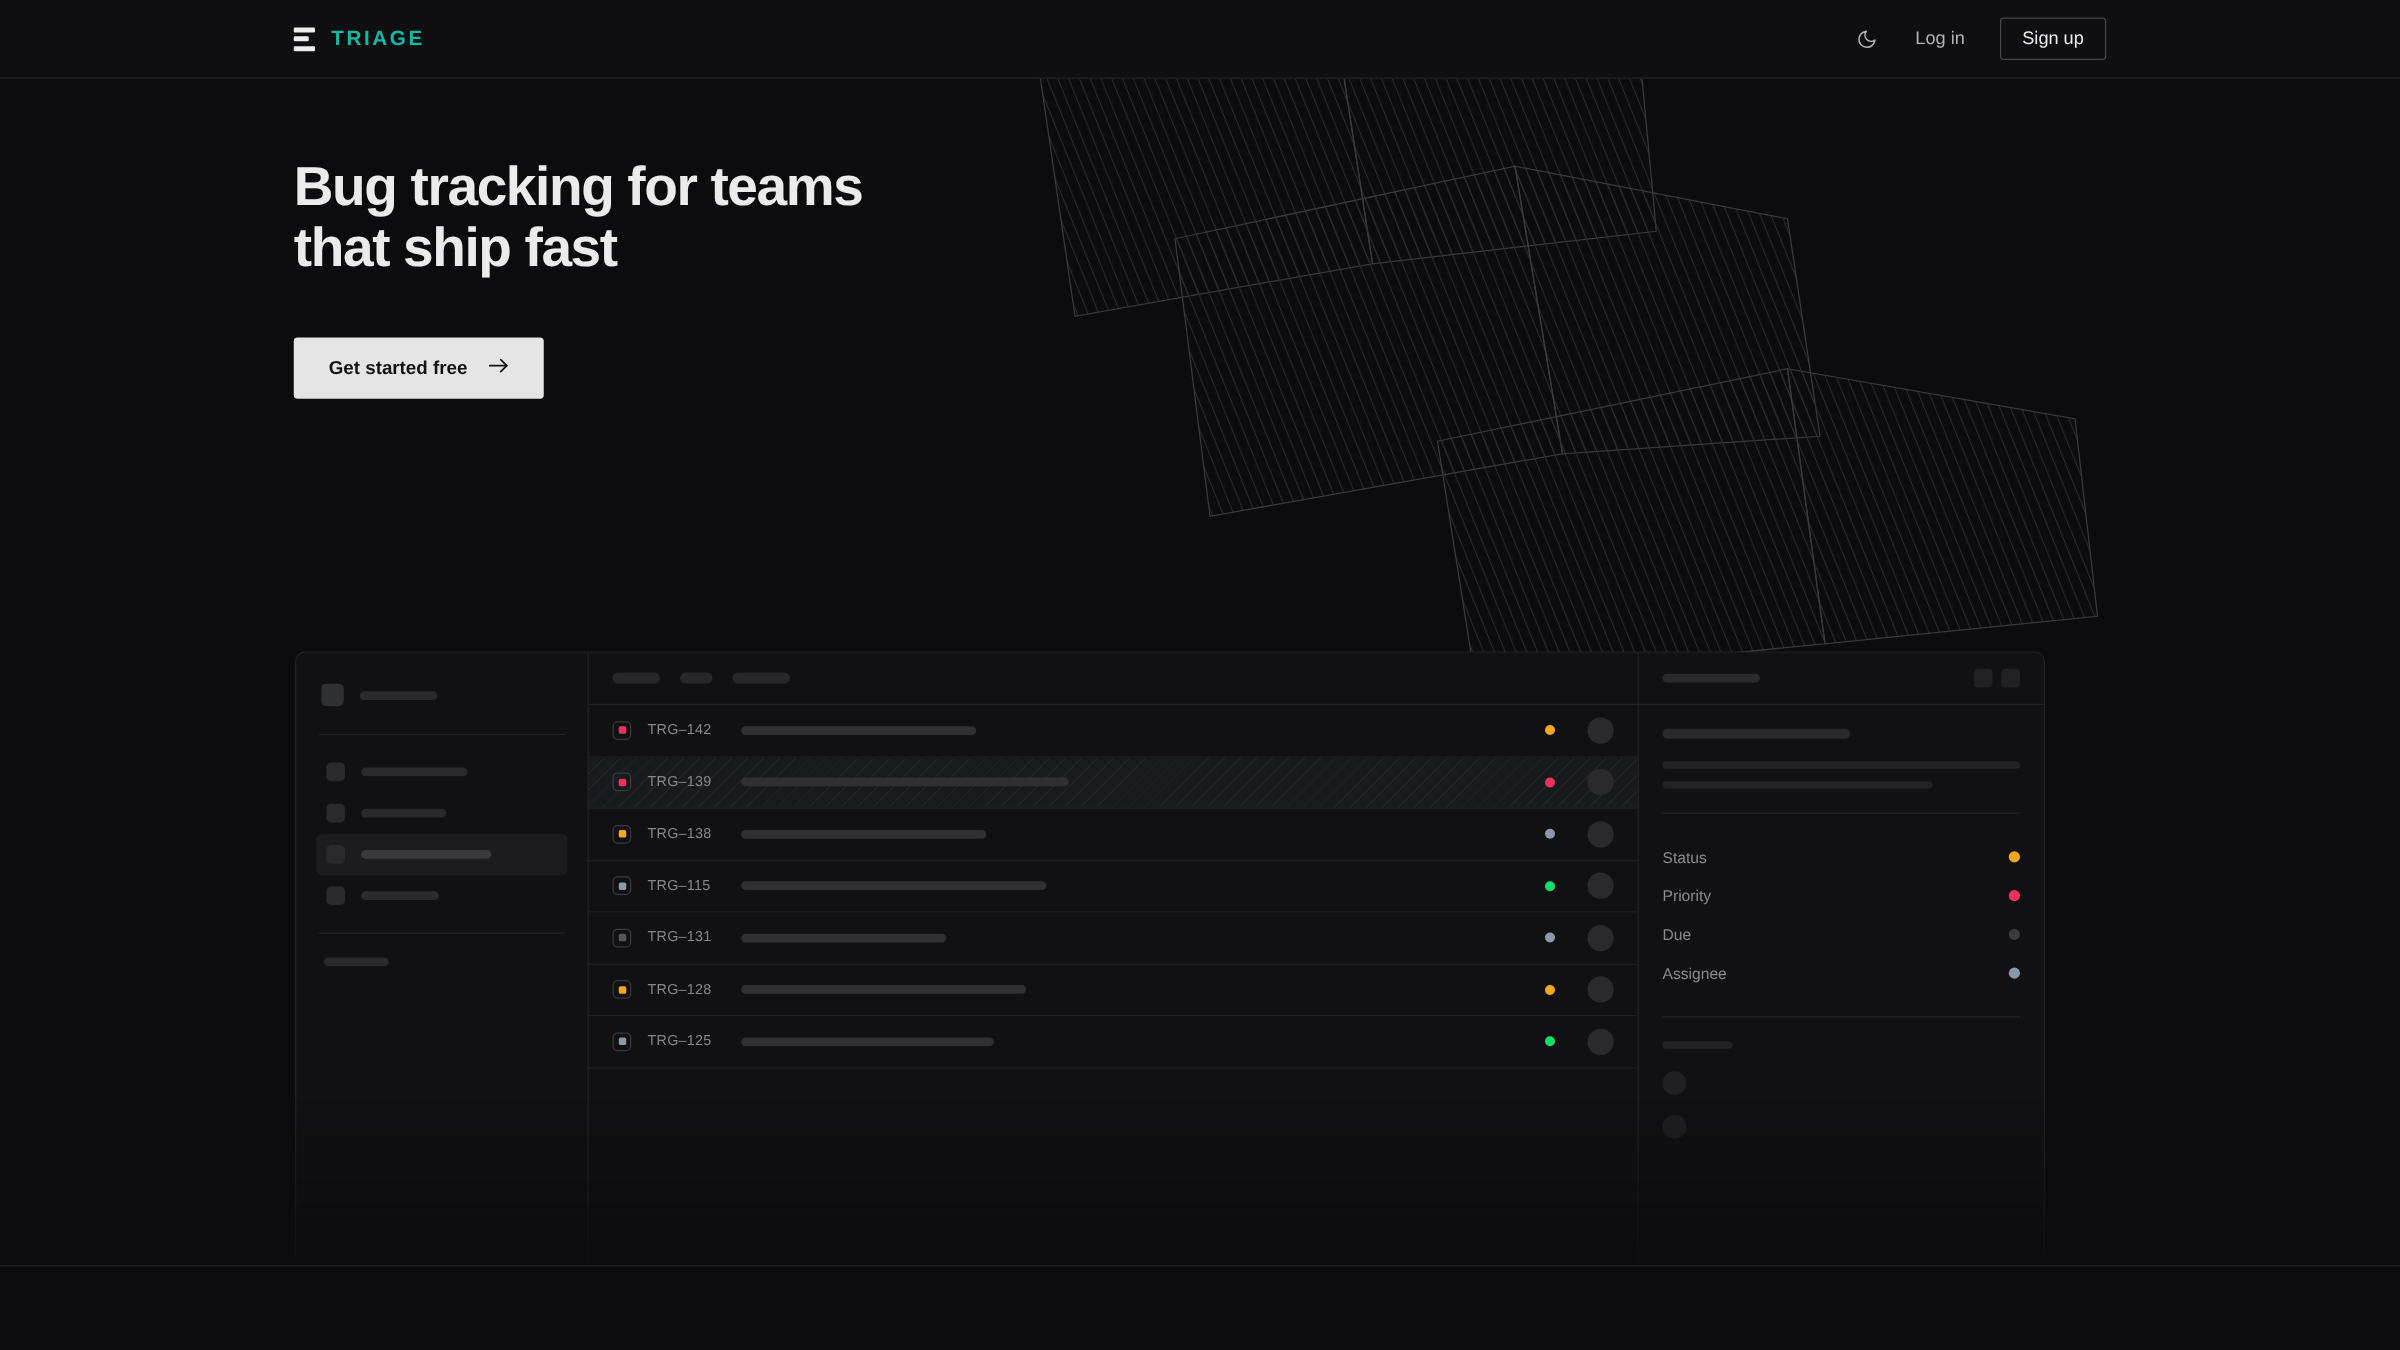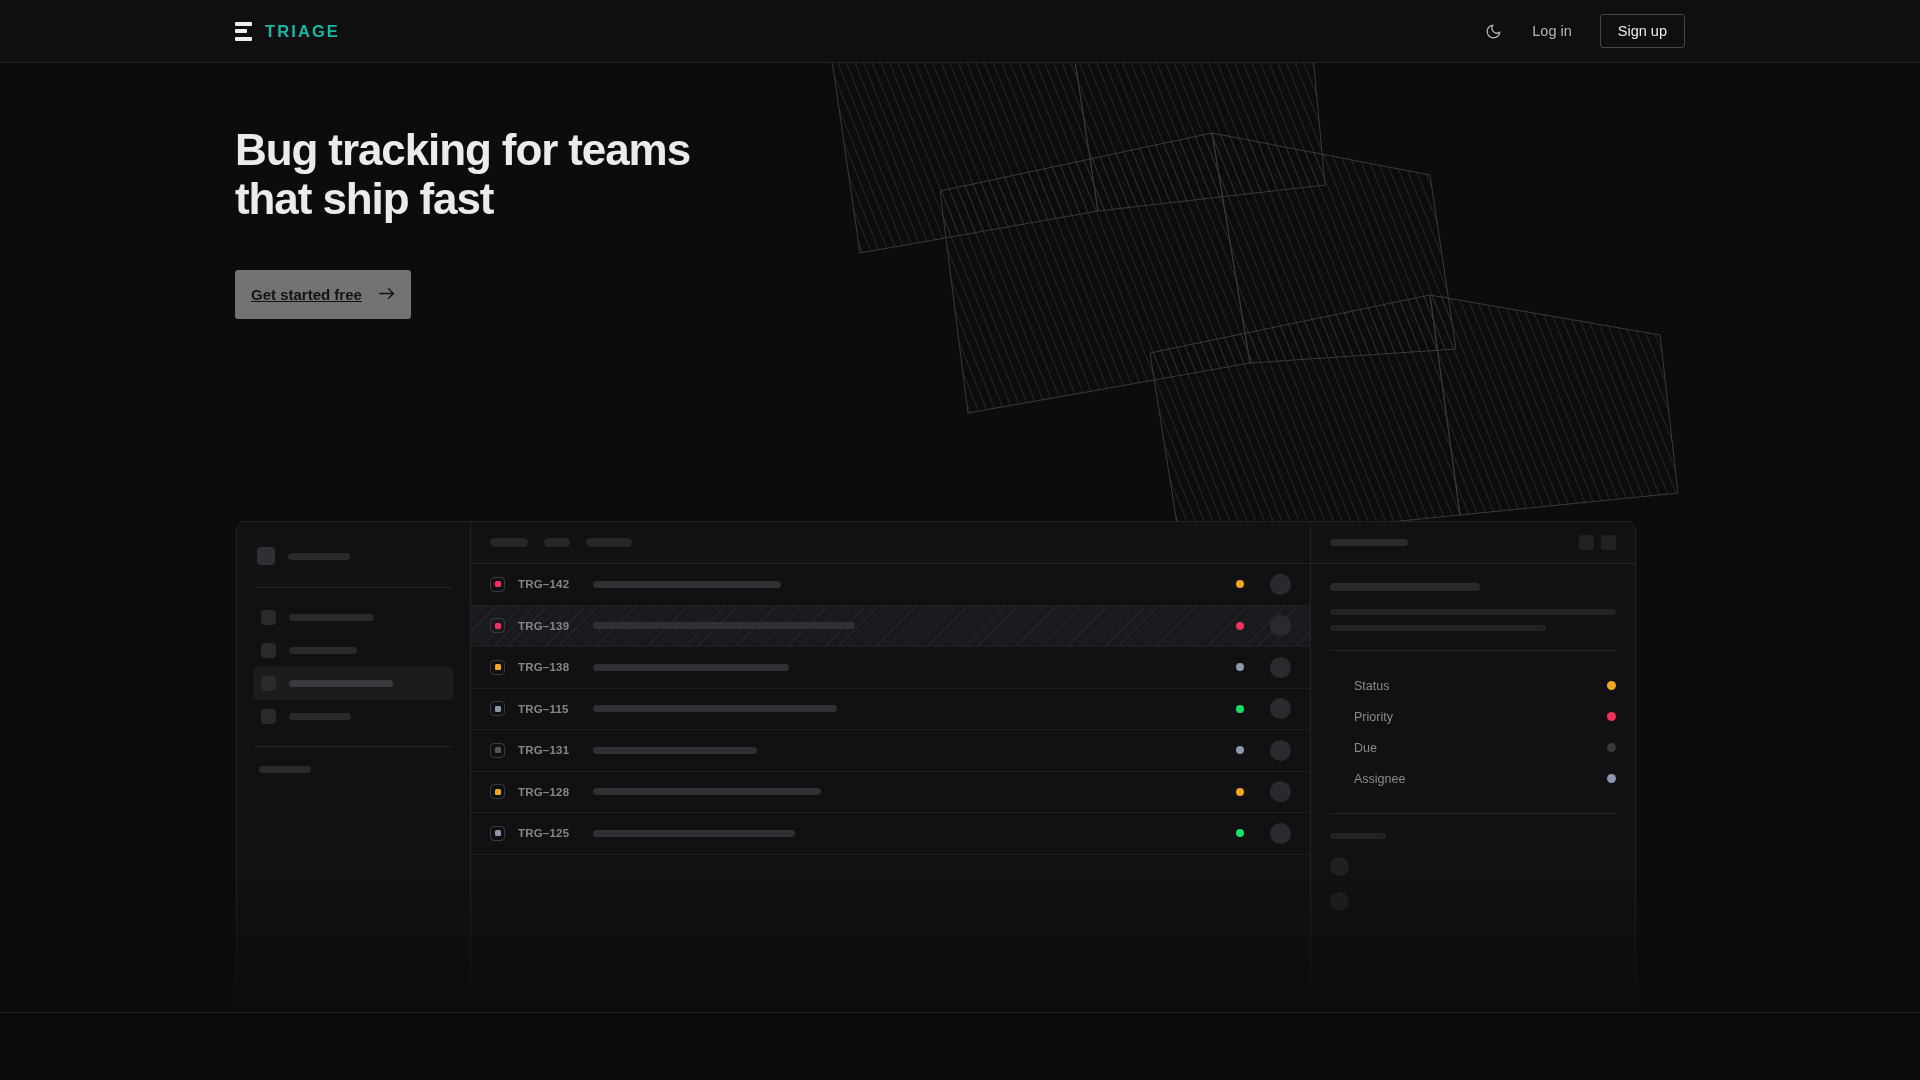--- a/index.html
+++ b/index.html
@@ -128,30 +128,29 @@
     font-size: 16.5px;
     line-height: 1.62;
     color: #9a9a9d;
     max-width: 470px;
   }
   .cta {
     margin-top: 46px;
     display: inline-flex;
     align-items: center;
     gap: 17px;
-    background: #737373;
+    background: #e5e5e5;
     color: #131315;
     font-size: 15px;
     font-weight: bold;
-    padding: 16px 16px;
+    padding: 16px 28px;
     border: none;
     border-radius: 3px;
     cursor: pointer;
     font-family: "Liberation Sans", sans-serif;
-    text-decoration: underline;
   }
 
   
   .mock {
     position: absolute;
     top: 521px;
     left: 236px;
     width: 1400px;
     height: 492px;
     border: 1px solid #242427;
@@ -194,21 +193,20 @@
   .side-dot-row { padding: 12px 6px; }
   .sdot { width: 7px; height: 7px; border-radius: 50%; background: #2c2e31; }
 
   
   .mock-list {
     flex: 1 1 auto;
     border-right: 1px solid #242427;
     display: flex;
     flex-direction: column;
     min-width: 0;
-    font-weight: bold;
   }
   .list-toolbar {
     height: 42px;
     flex: 0 0 42px;
     border-bottom: 1px solid #242427;
     display: flex;
     align-items: center;
     gap: 16px;
     padding: 0 19px;
   }
@@ -275,21 +273,20 @@
     padding: 0 19px;
   }
   .dbtn { width: 15px; height: 15px; border-radius: 3px; background: #212124; }
   .detail-body { padding: 19px; }
   .ddiv { height: 1px; background: #242427; margin: 19px 0; }
   .meta-row {
     display: flex;
     align-items: center;
     justify-content: space-between;
     padding: 8.5px 0;
-    margin-left: 24px;
   }
   .meta-label { font-size: 12.5px; color: #8a8a8e; }
   .meta-dot { width: 9px; height: 9px; border-radius: 50%; }
   .davatar { width: 19px; height: 19px; border-radius: 50%; background: #202023; }
 
   .bottom-rule {
     position: absolute;
     left: 0;
     top: 1012px;
     width: 1920px;

